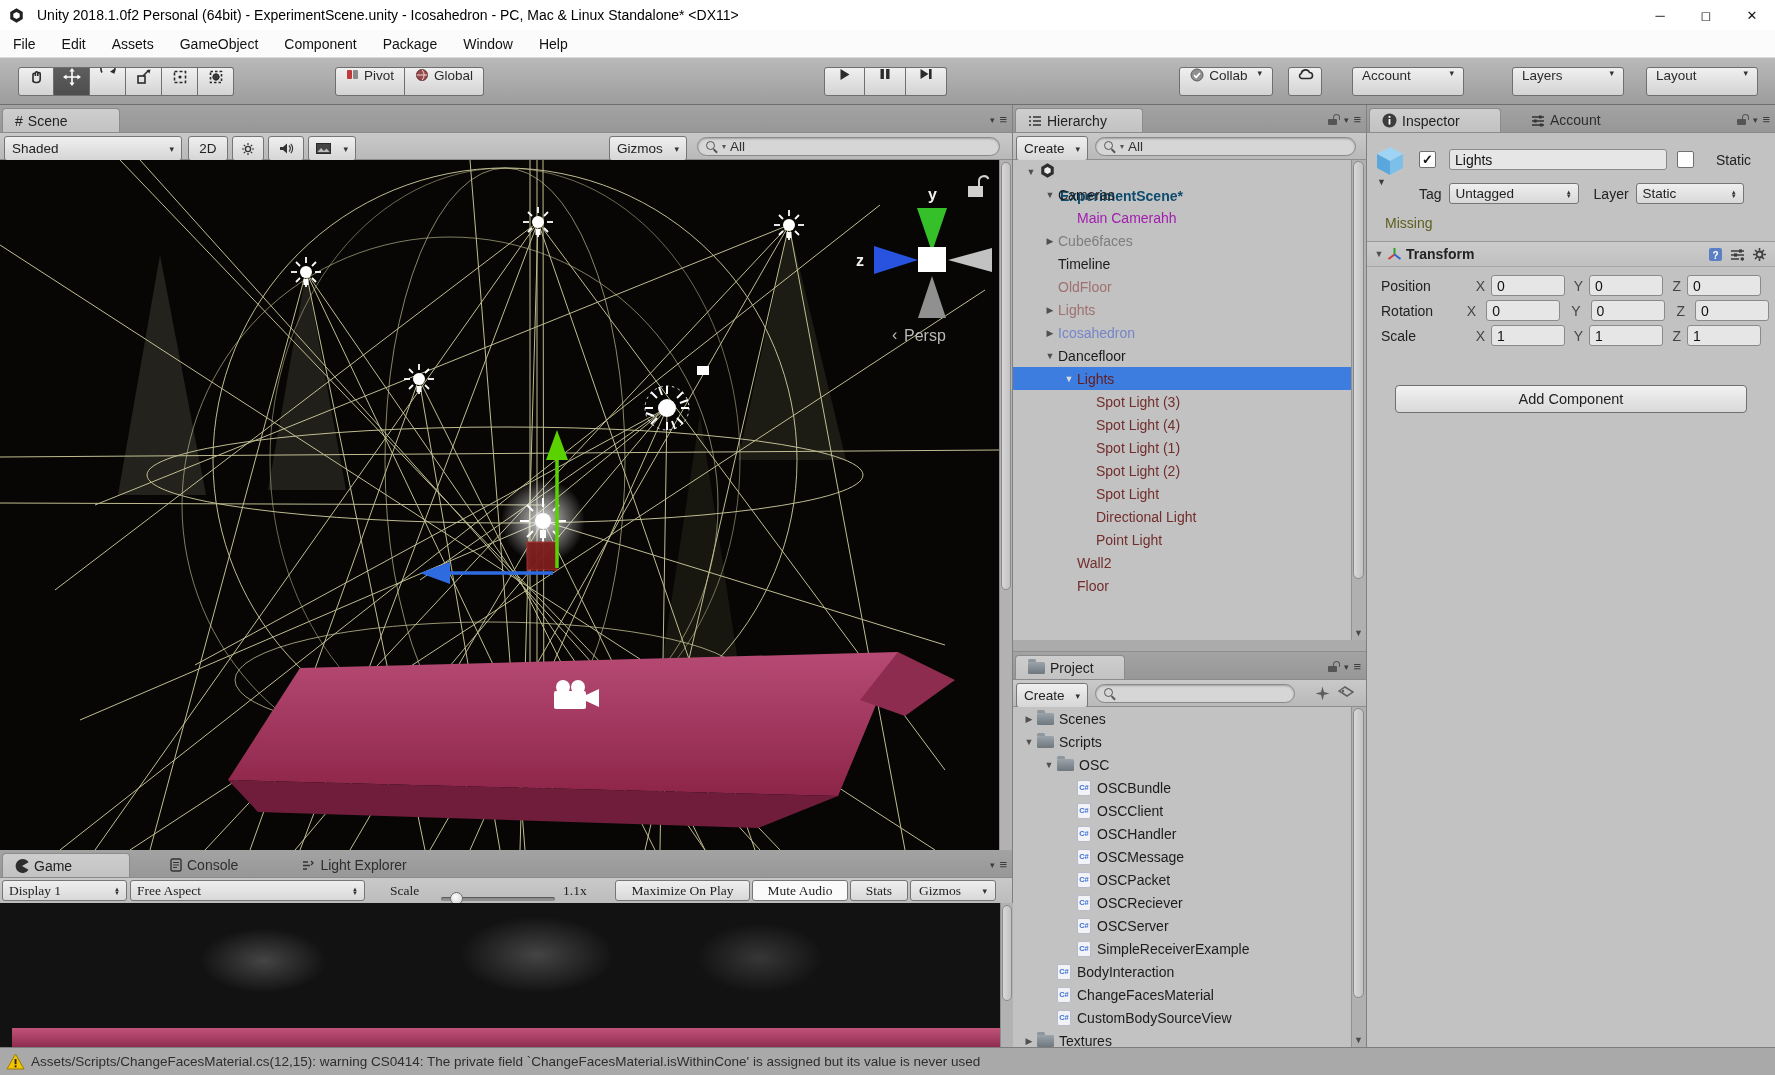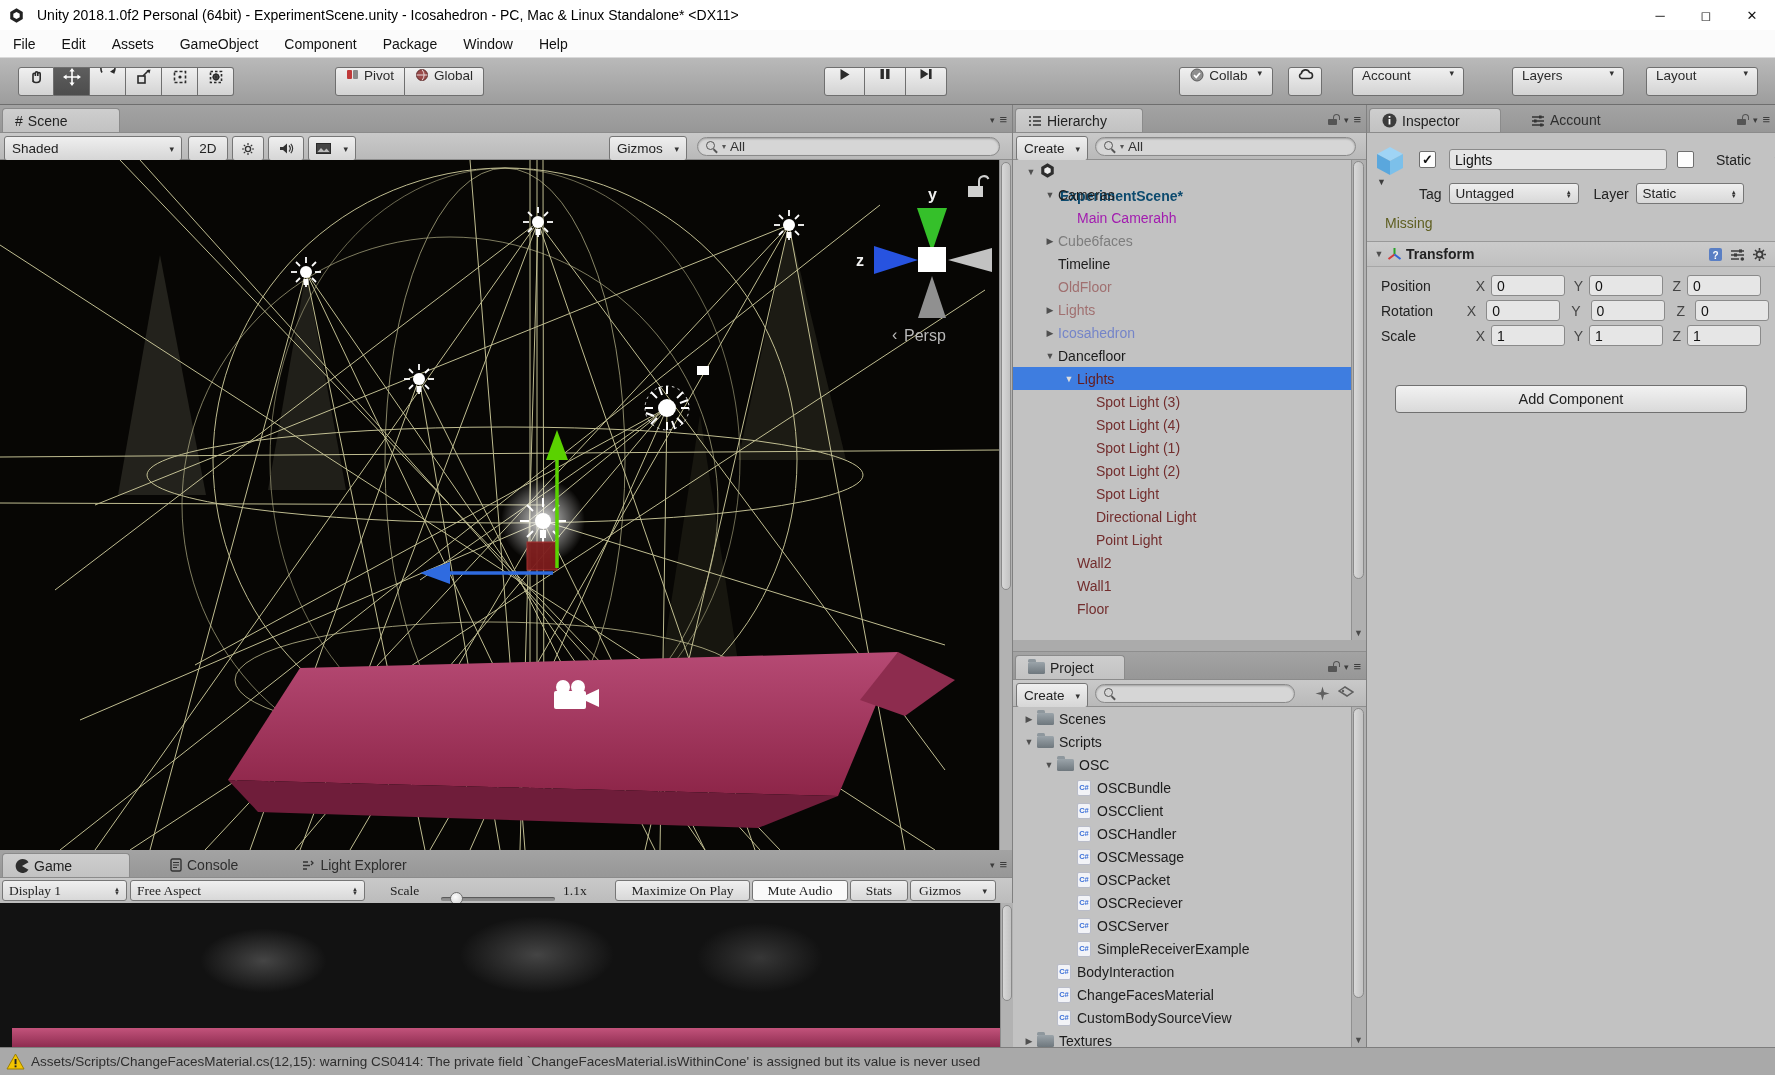--- a/index.html
+++ b/index.html
@@ -657,24 +657,20 @@
           <div class="row" style="padding-left: 67px;">
             <span class="tri"></span>
             <span class="k-missing">Point Light</span>
           </div>
           <div class="row" style="padding-left: 48px;">
             <span class="tri"></span>
             <span class="k-missing">Wall2</span>
           </div>
           <div class="row" style="padding-left: 48px;">
             <span class="tri"></span>
-            <span class="k-missing">Wall1</span>
-          </div>
-          <div class="row" style="padding-left: 48px;">
-            <span class="tri"></span>
             <span class="k-missing">Floor</span>
           </div>
           <div class="vscroll" style="height:480px;">
           <div class="vp-thumb" style="top:1px; height:418px;"></div>
           <span class="scroll-arrow">▼</span>
         </div>
       </div>
       <div style="height:12px; background:#ababab; border-bottom:1px solid #8e8e8e;"></div>
       <div class="tabbar">
         <div class="tab active" style="margin-left:2px; width:110px;">

